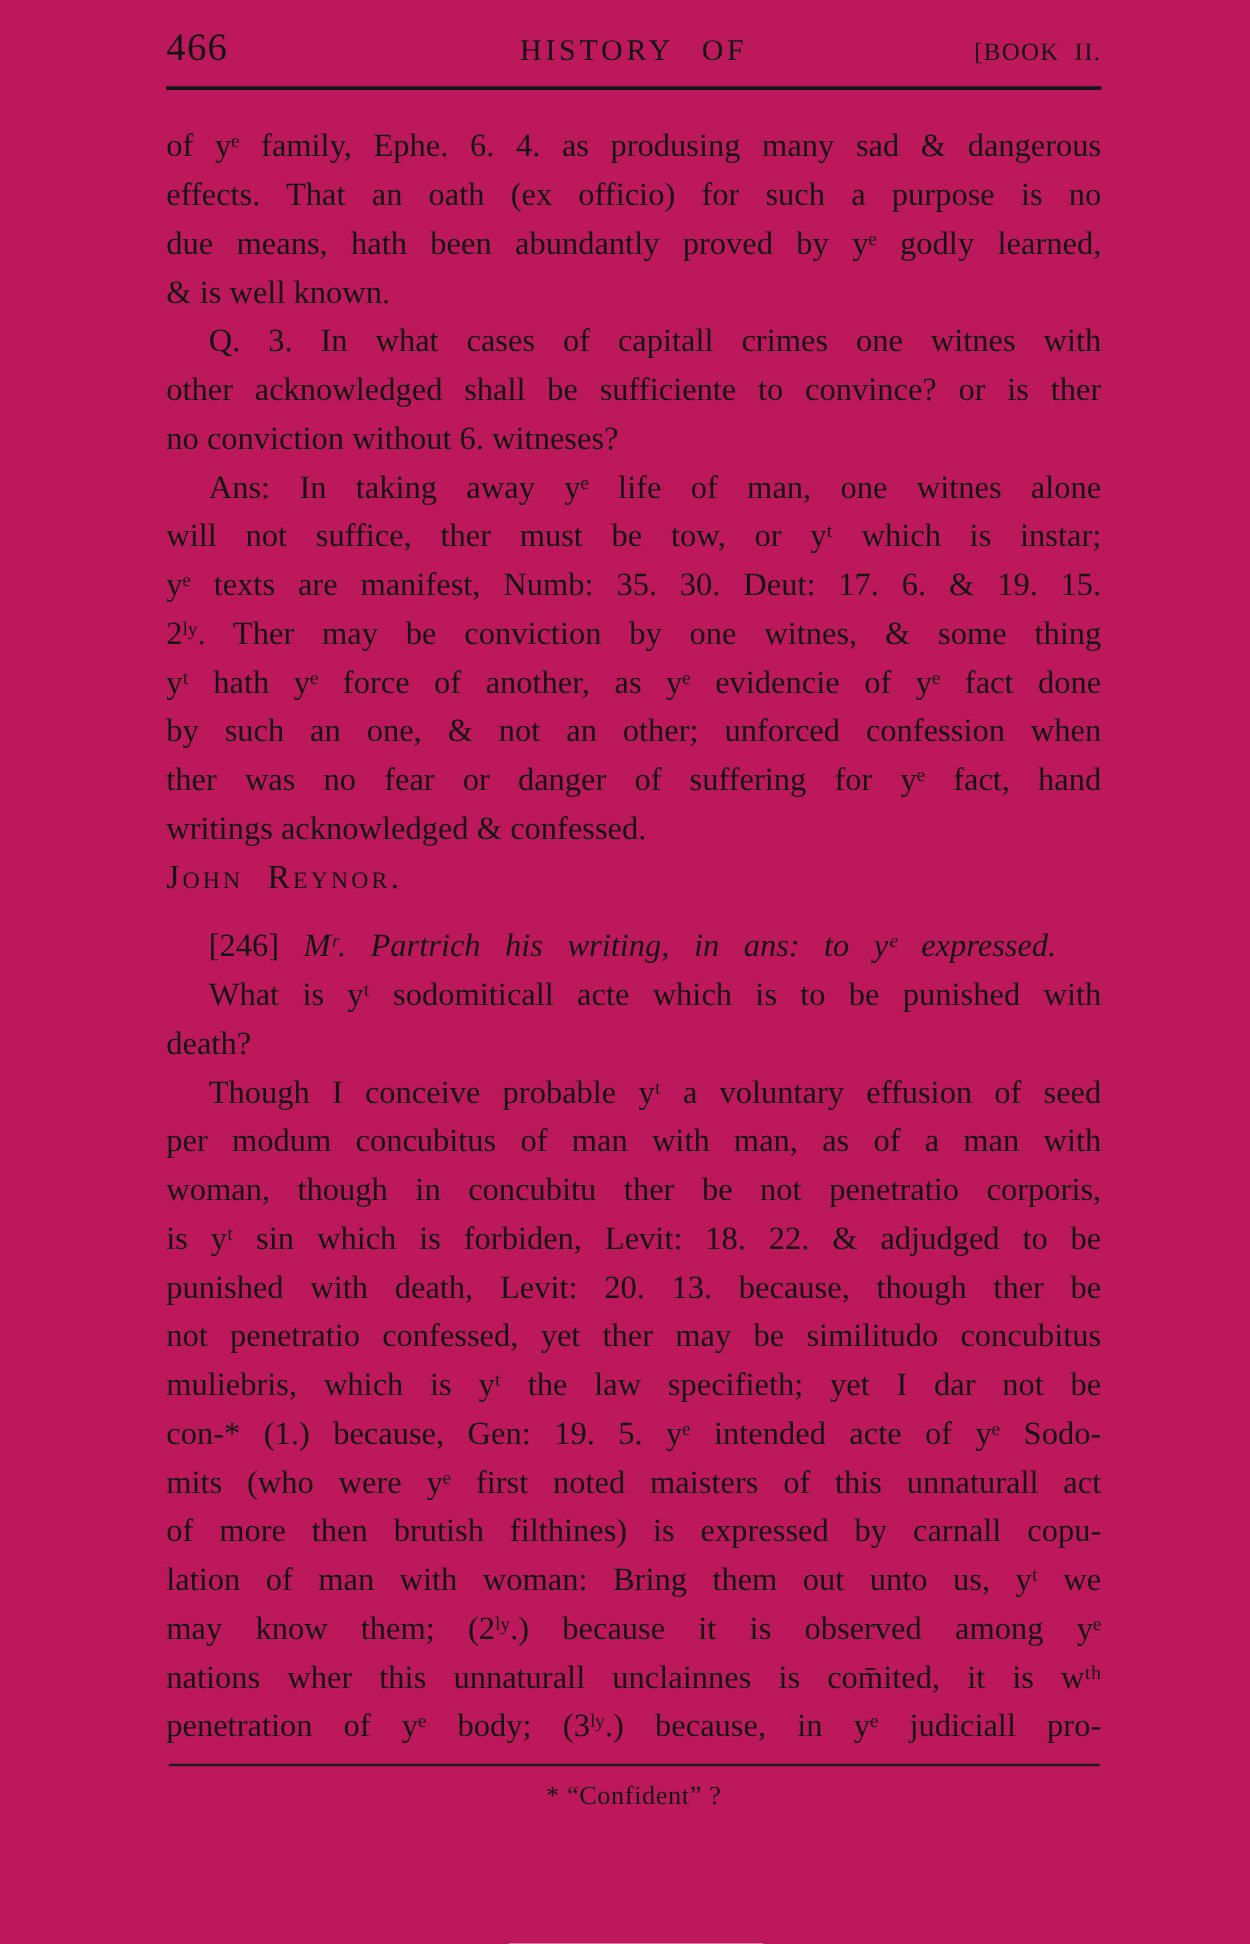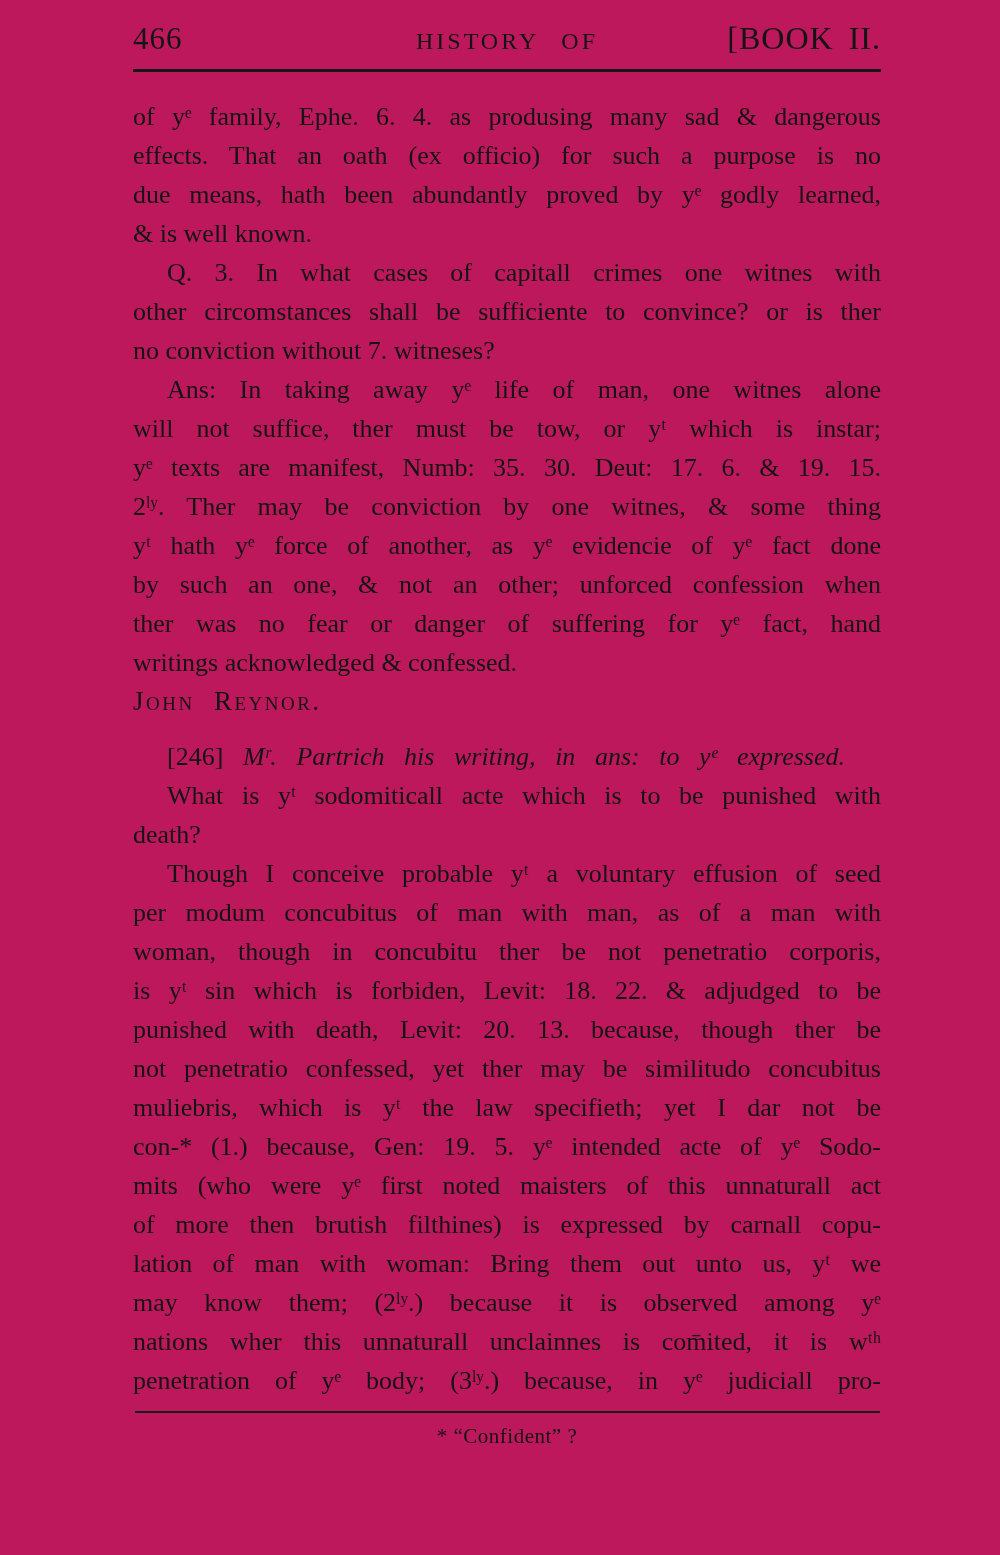--- a/index.html
+++ b/index.html
@@ -14,21 +14,21 @@
   }
   
   .hdr {
     position: absolute;
     left: 133px; top: 20px; width: 748px;
     display: flex; align-items: baseline;
   }
   .hdr-left  { width: 170px; font-size: 31px; letter-spacing: 1px; }
   .hdr-center{ flex: 1; text-align: center; font-size: 24px;
                letter-spacing: 3px; word-spacing: 14px; }
-  .hdr-right { width: 170px; text-align: right; font-size: 32px;
+  .hdr-right { width: 170px; text-align: right; font-size: 20px;
                letter-spacing: 1px; word-spacing: 6px; }
   .rule {
     position: absolute; left: 133px; top: 69px;
     width: 748px; height: 3px; background: #161616;
   }
   
   .body {
     position: absolute;
     left: 133px; top: 97px; width: 748px;
     font-size: 26px; line-height: 39px;
@@ -74,22 +74,22 @@
 
     <div class="para">
       <div class="ln">of yᵉ family, Ephe. 6. 4. as produsing many sad &amp; dangerous</div>
       <div class="ln">effects. That an oath (ex officio) for such a purpose is no</div>
       <div class="ln">due means, hath been abundantly proved by yᵉ godly learned,</div>
       <div class="ln end">&amp; is well known.</div>
     </div>
 
     <div class="para">
       <div class="ln ind">Q. 3. In what cases of capitall crimes one witnes with</div>
-      <div class="ln">other circomstances shall be sufficiente to convince? or is ther</div>
-      <div class="ln end">no conviction without 7. witneses?</div>
+      <div class="ln">other acknowledged shall be sufficiente to convince? or is ther</div>
+      <div class="ln end">no conviction without 6. witneses?</div>
     </div>
 
     <div class="para">
       <div class="ln ind">Ans: In taking away yᵉ life of man, one witnes alone</div>
       <div class="ln">will not suffice, ther must be tow, or yᵗ which is instar;</div>
       <div class="ln">yᵉ texts are manifest, Numb: 35. 30. Deut: 17. 6. &amp; 19. 15.</div>
       <div class="ln">2ˡʸ. Ther may be conviction by one witnes, &amp; some thing</div>
       <div class="ln">yᵗ hath yᵉ force of another, as yᵉ evidencie of yᵉ fact done</div>
       <div class="ln">by such an one, &amp; not an other; unforced confession when</div>
       <div class="ln">ther was no fear or danger of suffering for yᵉ fact, hand</div>

